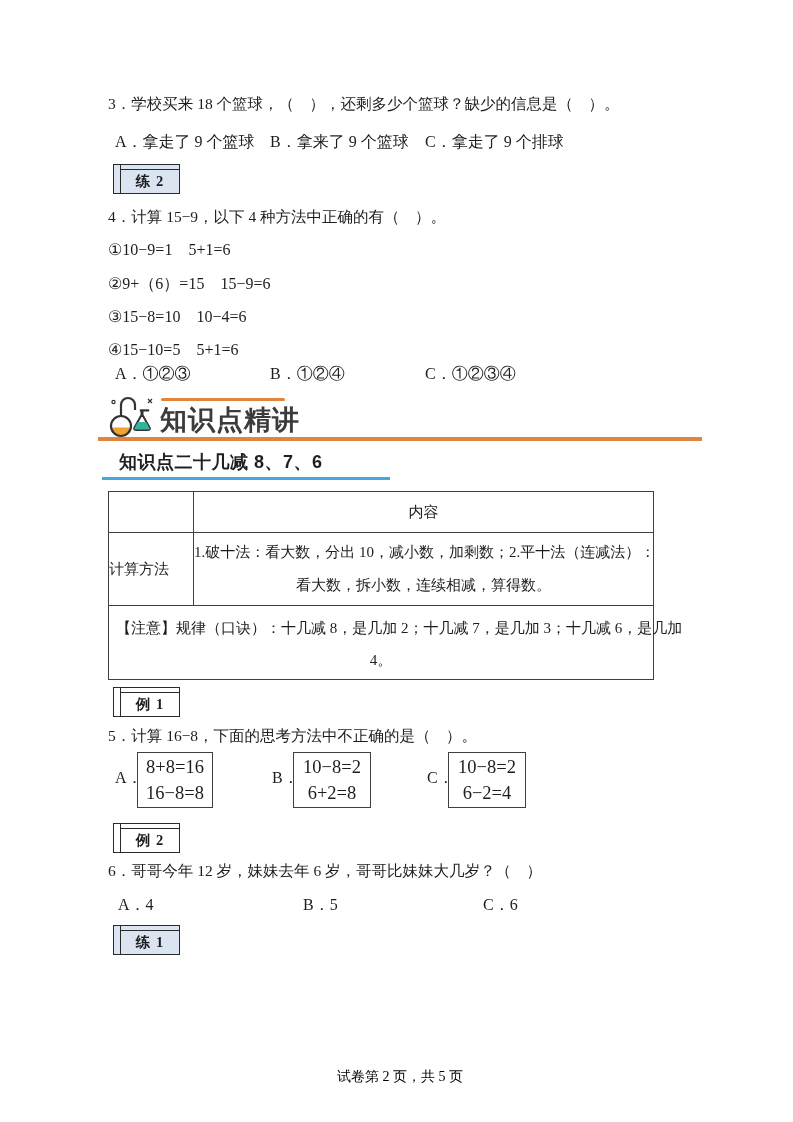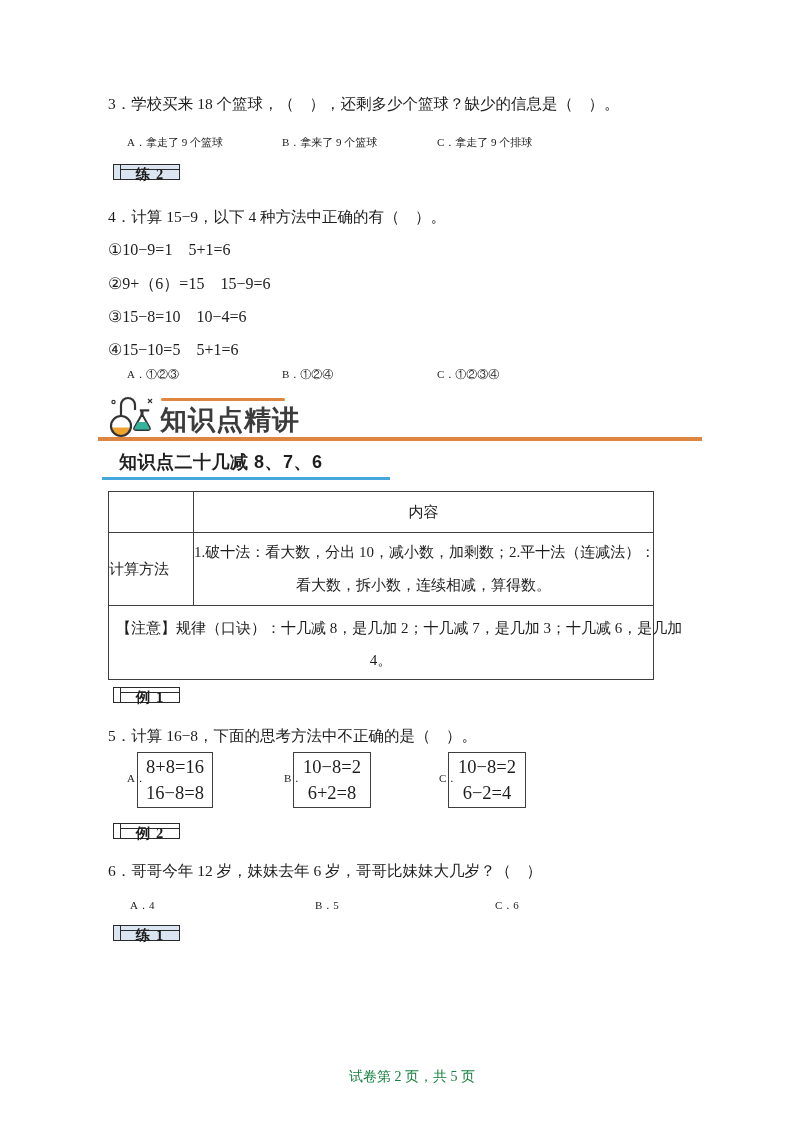--- a/index.html
+++ b/index.html
@@ -3,43 +3,43 @@
 <meta charset="utf-8">
 <style>
   html,body{margin:0;padding:0;background:#fff;}
   .page{
     position:relative;width:793px;height:1122px;background:#ffffff;
     font-family:"Liberation Serif","DejaVu Serif",serif;color:#1d1d1d;overflow:hidden;
   }
   .abs{position:absolute;white-space:nowrap;}
   .txt{font-size:15.5px;line-height:20px;}
   .eq{font-size:16px;line-height:20px;}
-  .opt{font-size:11px;line-height:20px;margin-left:12px;}
+  .opt{font-size:16px;line-height:20px;}
   
-  .badge{position:absolute;width:67px;height:16px;border:1.8px solid #2a2a2a;box-sizing:border-box;background:#fff;}
+  .badge{position:absolute;width:67px;height:30px;border:1.8px solid #2a2a2a;box-sizing:border-box;background:#fff;}
   .badge.blue{background:#dbe5f1;}
   .badge-v{position:absolute;left:6px;top:0;bottom:0;width:0;border-left:1.3px solid #2a2a2a;}
   .badge-h{position:absolute;left:6px;right:0;top:3.5px;height:0;border-top:1.3px solid #2a2a2a;}
   .badge-label{position:absolute;left:7px;right:0;top:4px;bottom:0;display:flex;align-items:center;justify-content:center;
     font-size:14.5px;font-weight:bold;letter-spacing:1px;}
   
   .sec-title{font-family:"Liberation Sans","DejaVu Sans",sans-serif;font-weight:bold;font-size:27px;color:#3b3b3b;letter-spacing:1px;}
   .topic-title{font-family:"Liberation Sans","DejaVu Sans",sans-serif;font-weight:bold;font-size:18px;color:#1f1f1f;letter-spacing:0.5px;}
   .rule{position:absolute;}
   
   table.kt{border-collapse:collapse;table-layout:fixed;width:546px;}
   table.kt td{border:1.6px solid #3f3f3f;font-size:15px;vertical-align:middle;padding:0;}
   .kt-line{display:block;text-align:center;line-height:33px;white-space:nowrap;}
   .kt-note-l1{display:block;text-align:left;padding-left:7px;line-height:34px;white-space:nowrap;}
   .kt-note-l2{display:block;text-align:center;line-height:30px;}
   
   .eqbox{position:absolute;box-sizing:border-box;border:1.6px solid #3f3f3f;height:56px;
     display:flex;flex-direction:column;align-items:center;justify-content:center;}
   .eqbox span{display:block;font-size:18.5px;line-height:26px;white-space:nowrap;}
-  .footer{position:absolute;left:112px;width:600px;text-align:center;font-size:14px;color:#15803d;}
+  .footer{position:absolute;left:100px;width:600px;text-align:center;font-size:14px;color:#000000;}
 </style>
 </head>
 <body>
 
 <div class="page">
 
   <div class="abs txt" style="left:108px;top:94px">3．学校买来 18 个篮球，（　），还剩多少个篮球？缺少的信息是（　）。</div>
   <div>
     <span class="abs opt" style="left:115px;top:132px">A．拿走了 9 个篮球</span>
     <span class="abs opt" style="left:270px;top:132px">B．拿来了 9 个篮球</span>

